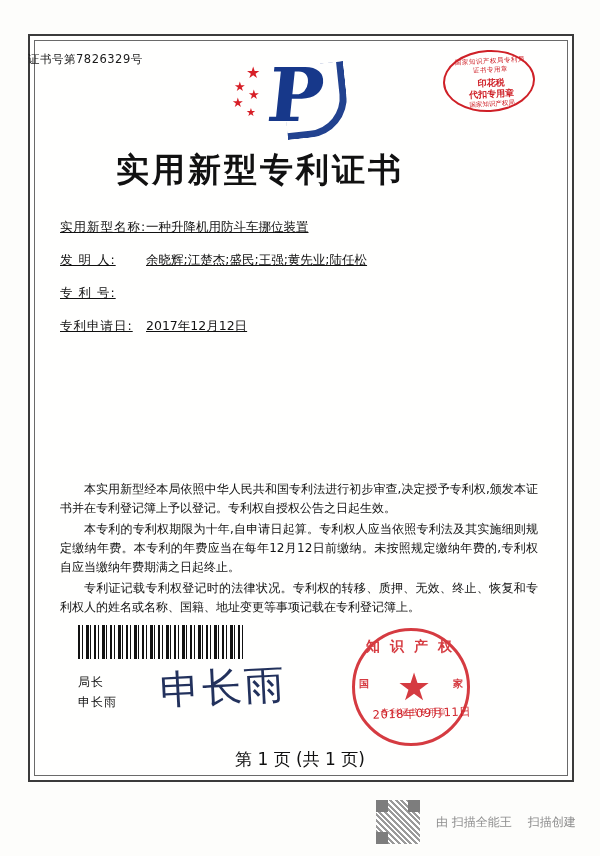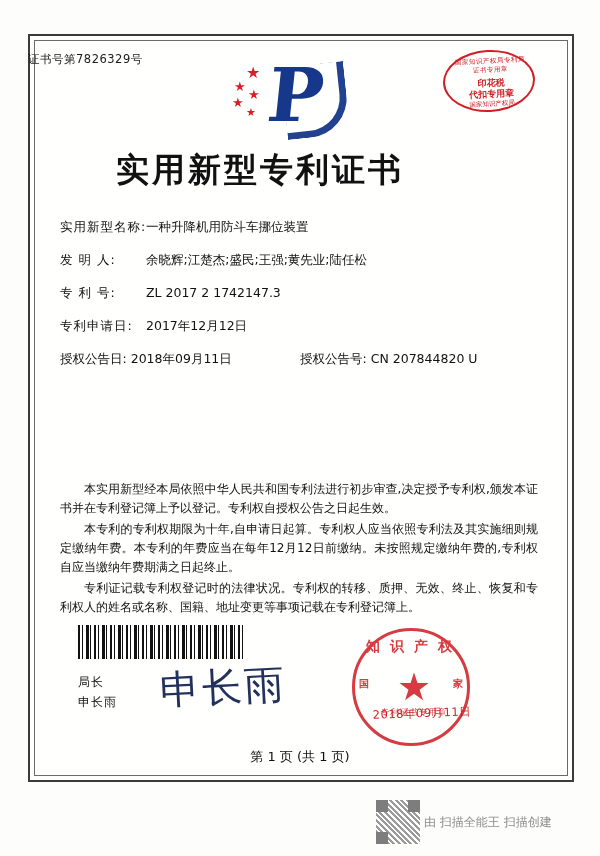--- a/index.html
+++ b/index.html
@@ -87,21 +87,21 @@
   
   .title{
     position:absolute;left:0;top:148px;width:520px;text-align:center;
     font-family:"DejaVu Sans","Liberation Sans",sans-serif;
     font-weight:bold;
     font-size:33px;letter-spacing:3px;color:#111;
   }
   
   .fields{
     position:absolute;left:60px;top:218px;width:480px;
-    font-size:12.5px;color:#111;
+    font-size:12.5px;color:#111;text-decoration:underline;
   }
   .row{
     display:flex;margin-bottom:15px;line-height:18px;
   }
   .row .lab{
     width:86px;flex:0 0 86px;
     letter-spacing:1px;
     white-space:nowrap;
   }
   .row .val{
@@ -168,26 +168,26 @@
     font-size:8.5px;letter-spacing:1px;
   }
   .seal-date{
     position:absolute;left:352px;top:706px;width:140px;text-align:center;
     color:#d02027;font-size:11.5px;letter-spacing:0.5px;
     transform:rotate(-2deg);
   }
   
   .pagefoot{
     position:absolute;left:0;top:748px;width:600px;text-align:center;
-    font-size:13px;color:#111;
+    font-size:17px;color:#111;
   }
   
   .wm{
     position:absolute;left:376px;top:800px;
-    display:flex;align-items:center;gap:4px;
+    display:flex;align-items:center;gap:16px;
     color:#8d8d8d;font-size:12px;
   }
   .qr{
     width:44px;height:44px;
     background:
       linear-gradient(#7d7d7d,#7d7d7d) 0 0/12px 12px no-repeat,
       linear-gradient(#fff,#fff) 3px 3px/6px 6px no-repeat,
       linear-gradient(#7d7d7d,#7d7d7d) 32px 0/12px 12px no-repeat,
       linear-gradient(#fff,#fff) 35px 3px/6px 6px no-repeat,
       linear-gradient(#7d7d7d,#7d7d7d) 0 32px/12px 12px no-repeat,
@@ -232,35 +232,24 @@
     <div class="row">
       <div class="lab">实用新型名称:</div>
       <div class="val">一种升降机用防斗车挪位装置</div>
     </div>
     <div class="row">
       <div class="lab">发 明 人:</div>
       <div class="val">余晓辉;江楚杰;盛民;王强;黄先业;陆任松</div>
     </div>
     <div class="row">
       <div class="lab">专 利 号:</div>
-      <div class="val">ZL 2017 2 1742147.3</div>
     </div>
     <div class="row">
       <div class="lab">专利申请日:</div>
       <div class="val">2017年12月12日</div>
-    </div>
-    <div class="pubrow">
-      <div class="c1">
-        <span>授权公告日:</span>
-        <span>2018年09月11日</span>
-      </div>
-      <div class="c2">
-        <span>授权公告号:</span>
-        <span>CN 207844820 U</span>
-      </div>
     </div>
   </div>
 
   <div class="paras">
     <p>本实用新型经本局依照中华人民共和国专利法进行初步审查,决定授予专利权,颁发本证书并在专利登记簿上予以登记。专利权自授权公告之日起生效。</p>
     <p>本专利的专利权期限为十年,自申请日起算。专利权人应当依照专利法及其实施细则规定缴纳年费。本专利的年费应当在每年12月12日前缴纳。未按照规定缴纳年费的,专利权自应当缴纳年费期满之日起终止。</p>
     <p>专利证记载专利权登记时的法律状况。专利权的转移、质押、无效、终止、恢复和专利权人的姓名或名称、国籍、地址变更等事项记载在专利登记簿上。</p>
   </div>
 
   <div class="barcode"></div>

